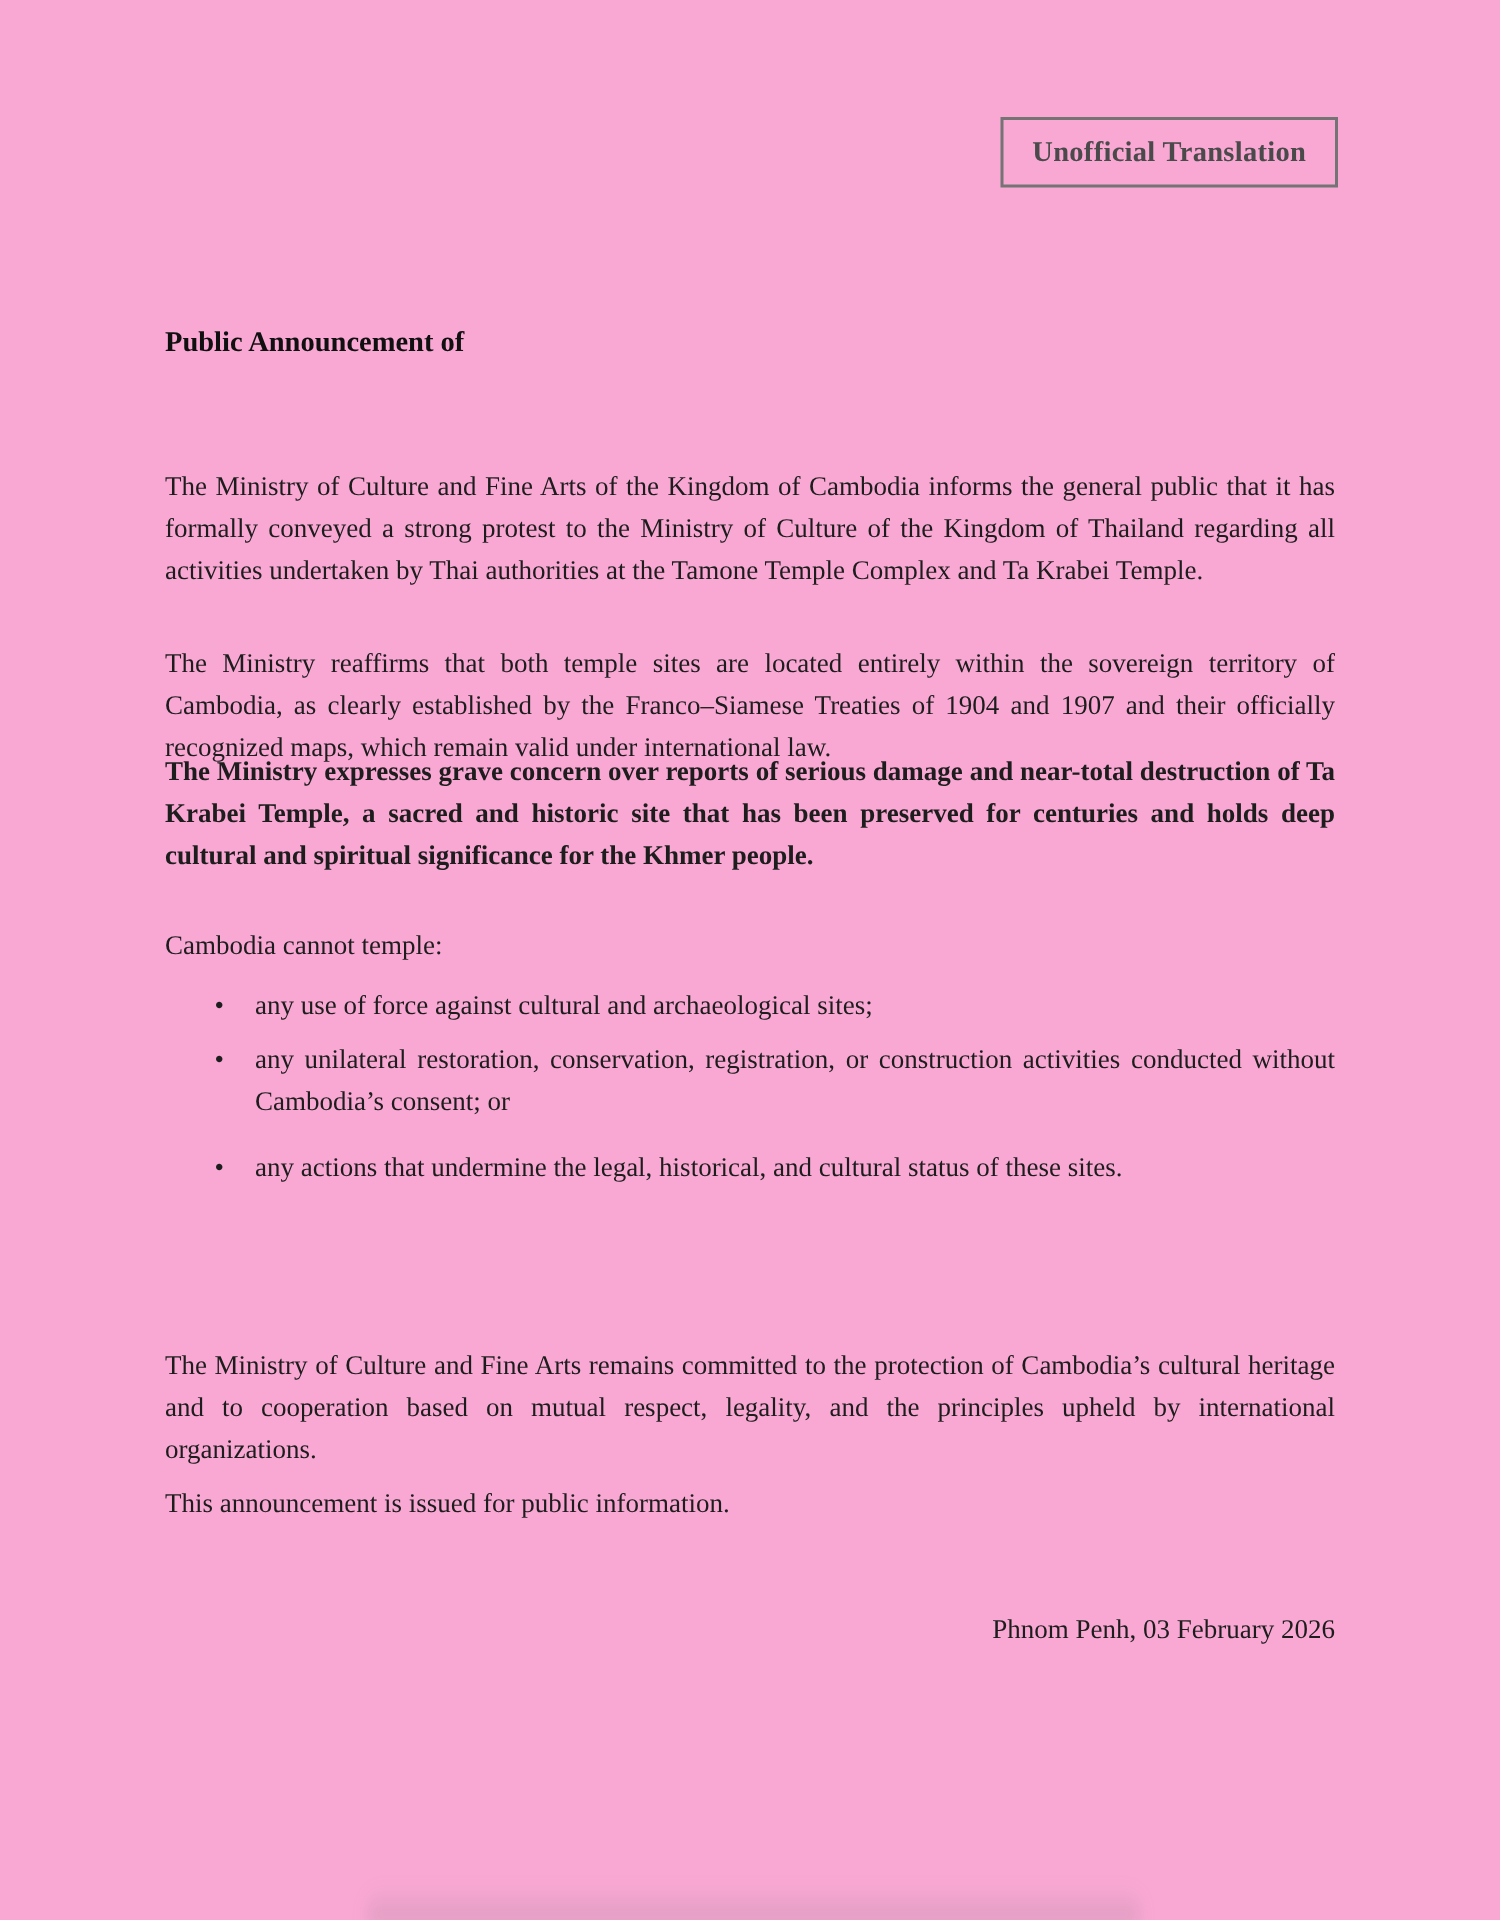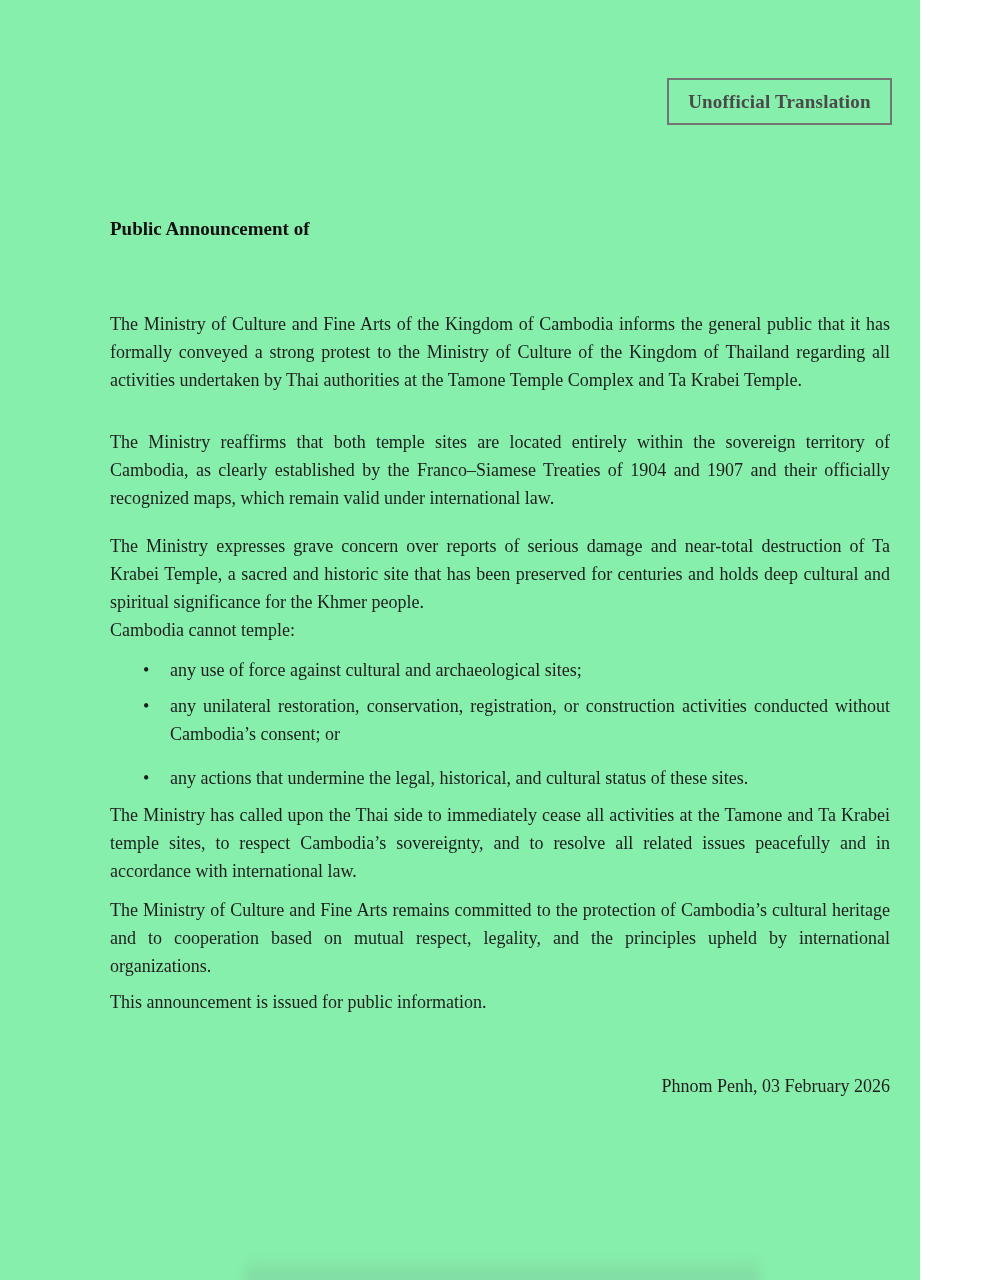--- a/index.html
+++ b/index.html
@@ -2,23 +2,23 @@
 <html><head>
 <meta charset="utf-8">
 <style>
   html, body {
     margin: 0;
     padding: 0;
     background: #ffffff;
   }
   .page {
     position: relative;
-    width: 920px;
+    width: 1000px;
     height: 1280px;
-    background: #86efac;
+    background: #f9a8d4;
     overflow: hidden;
     font-family: "Liberation Serif", "DejaVu Serif", serif;
     color: #1d1d1d;
   }
   .badge {
     position: absolute;
     left: 667px;
     top: 78px;
     width: 225px;
     height: 47px;
@@ -58,21 +58,21 @@
     color: #101010;
   }
   .title-line { display: block; }
   .para, .bullet, .intro, .closing, .dateline {
     font-size: 18px;
     line-height: 28px;
   }
   .para { text-align: justify; }
   #para-1 { top: 310px; }
   #para-2 { top: 428px; }
-  #para-3 { top: 532px; }
+  #para-3 { top: 500px; font-weight: bold; }
   .intro  { top: 616px; text-align: left; }
   .bullet {
     padding-left: 60px;
     text-align: justify;
   }
   .bullet::before {
     content: "\2022";
     position: absolute;
     left: 33px;
     top: 0;
@@ -117,21 +117,20 @@
     <p class="para" id="para-3">The Ministry expresses grave concern over reports of serious damage and near-total destruction of Ta Krabei Temple, a sacred and historic site that has been preserved for centuries and holds deep cultural and spiritual significance for the Khmer people.</p>
 
     <p class="intro">Cambodia cannot temple:</p>
 
     <div class="bullet" id="bullet-2">any unilateral restoration, conservation, registration, or construction activities conducted without Cambodia’s consent; or</div>
 
     <div class="bullet" id="bullet-1">any use of force against cultural and archaeological sites;</div>
 
     <div class="bullet" id="bullet-3">any actions that undermine the legal, historical, and cultural status of these sites.</div>
 
-    <p class="para" id="para-4">The Ministry has called upon the Thai side to immediately cease all activities at the Tamone and Ta Krabei temple sites, to respect Cambodia’s sovereignty, and to resolve all related issues peacefully and in accordance with international law.</p>
 
     <p class="para" id="para-5">The Ministry of Culture and Fine Arts remains committed to the protection of Cambodia’s cultural heritage and to cooperation based on mutual respect, legality, and the principles upheld by international organizations.</p>
 
     <p class="closing">This announcement is issued for public information.</p>
 
     <p class="dateline">Phnom Penh, 03 February 2026</p>
 
   </div>
 
   <div class="bottom-blur"></div>

